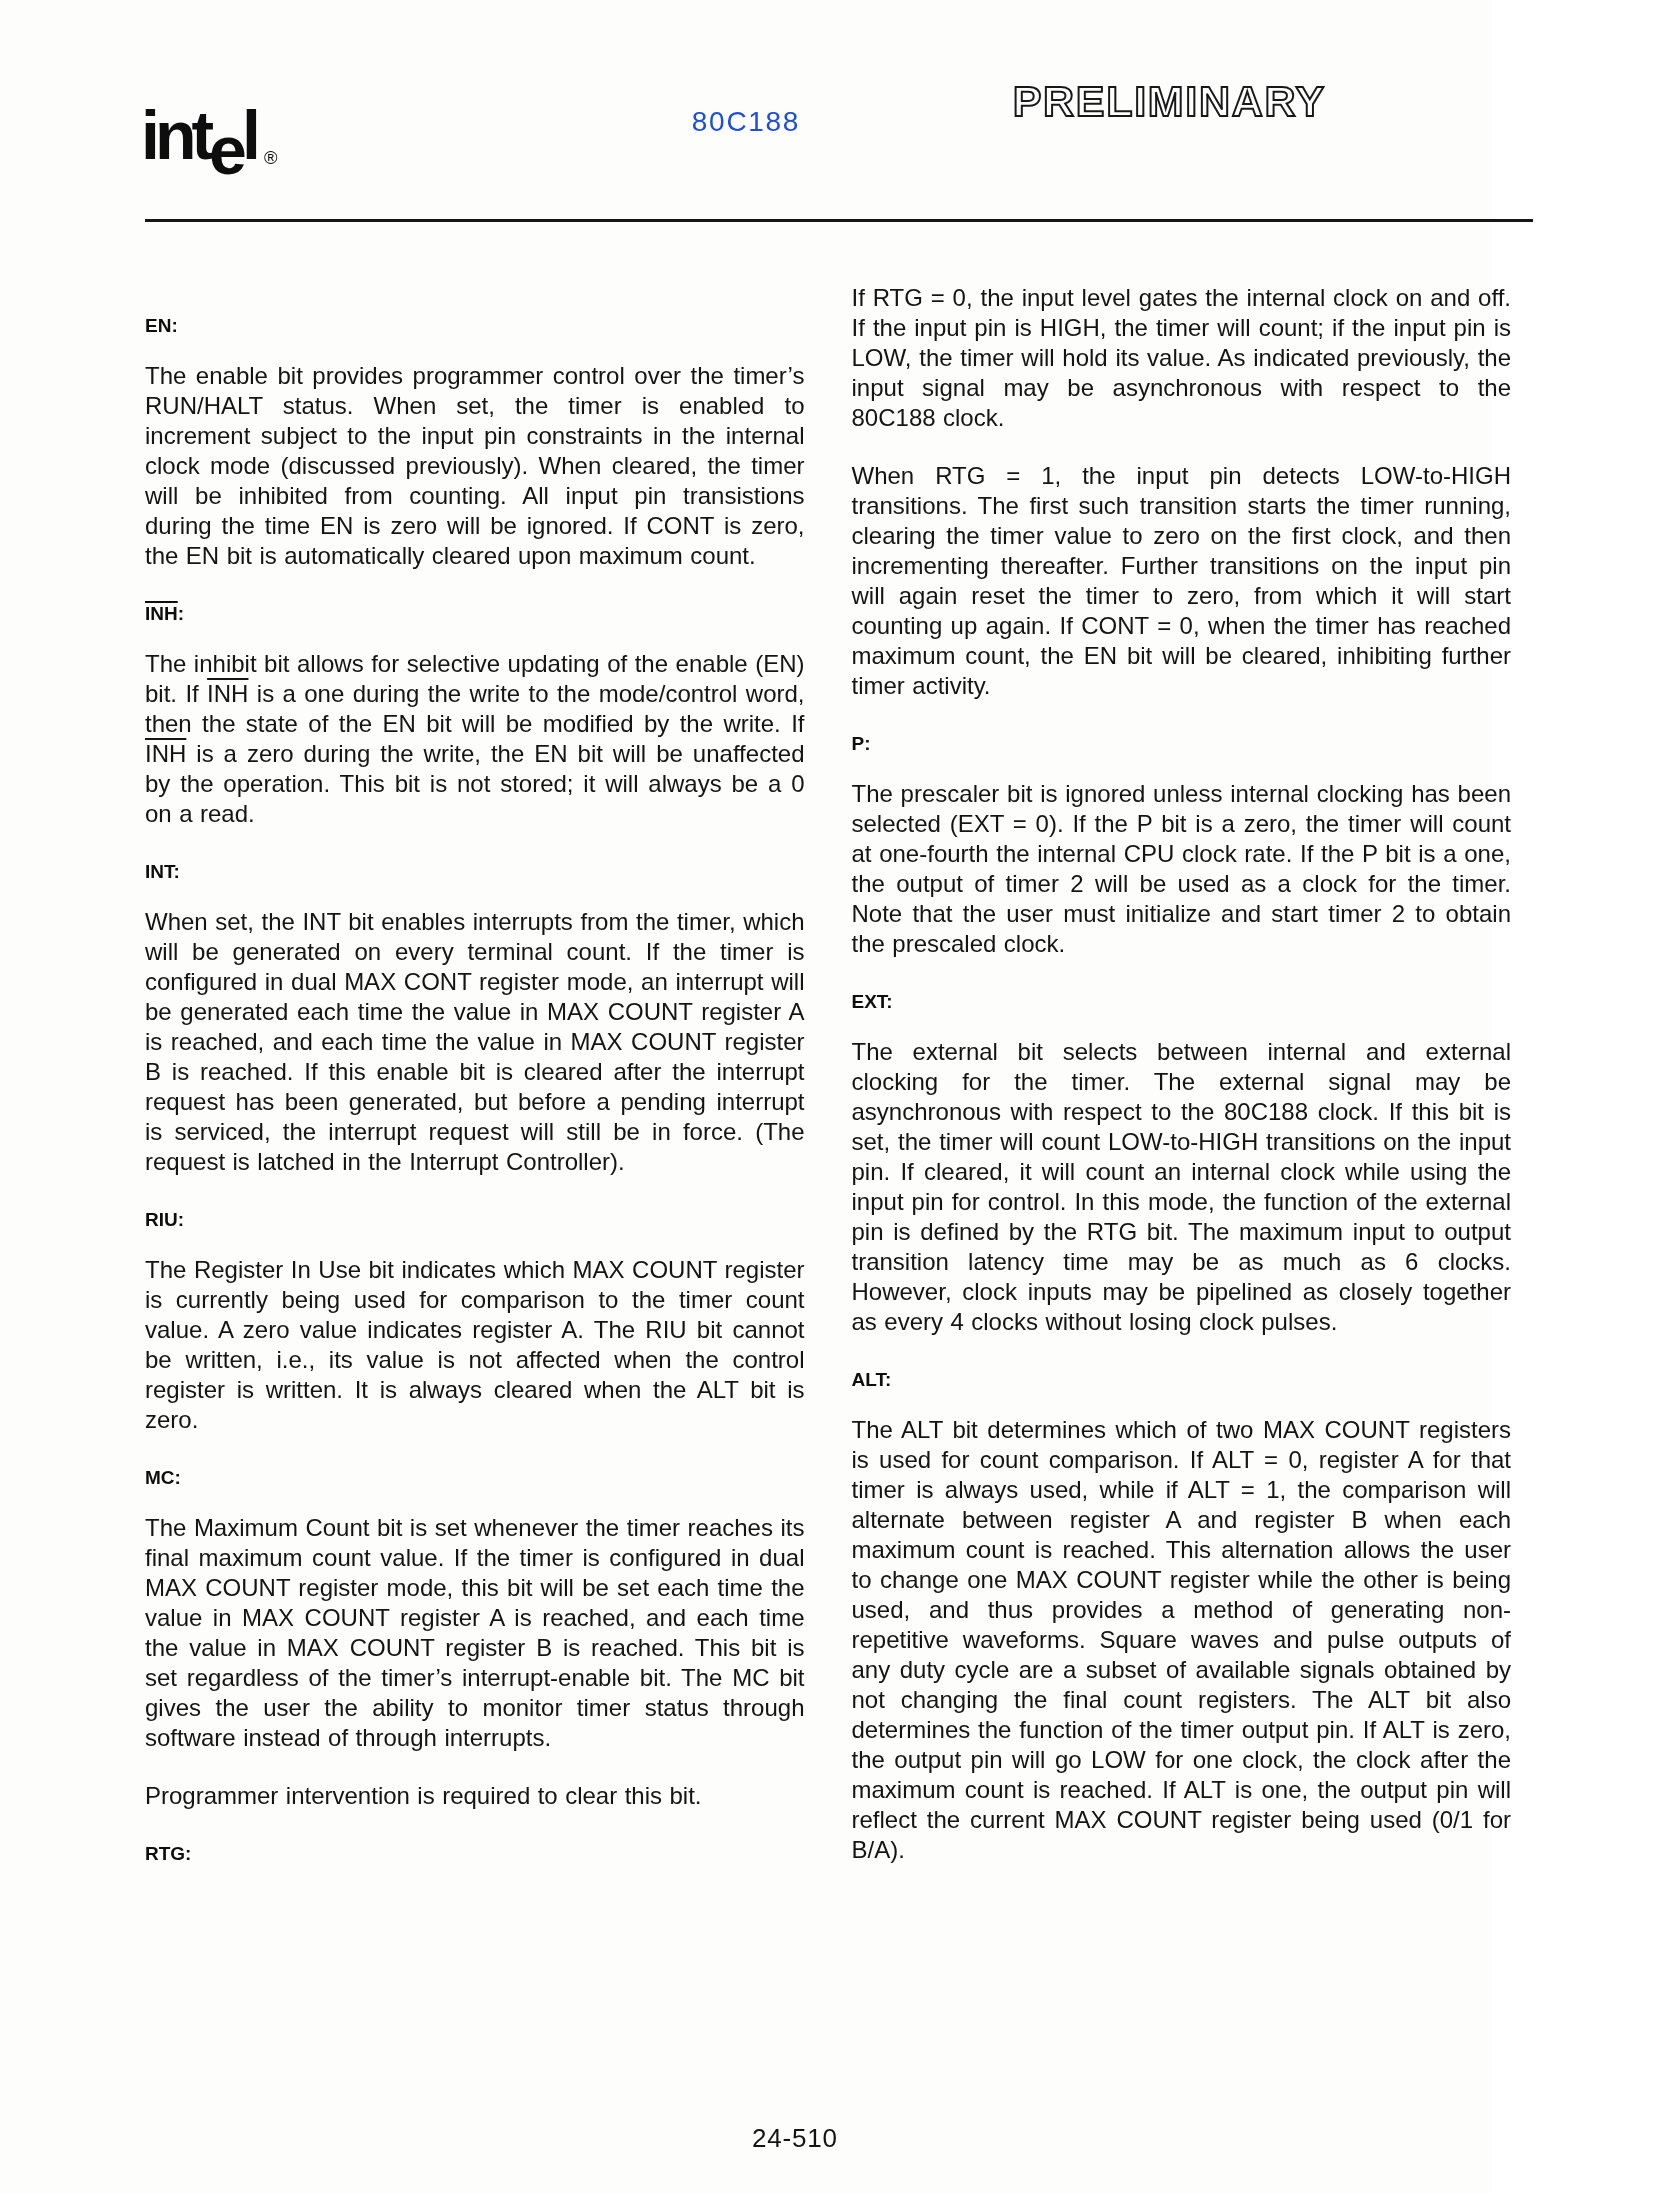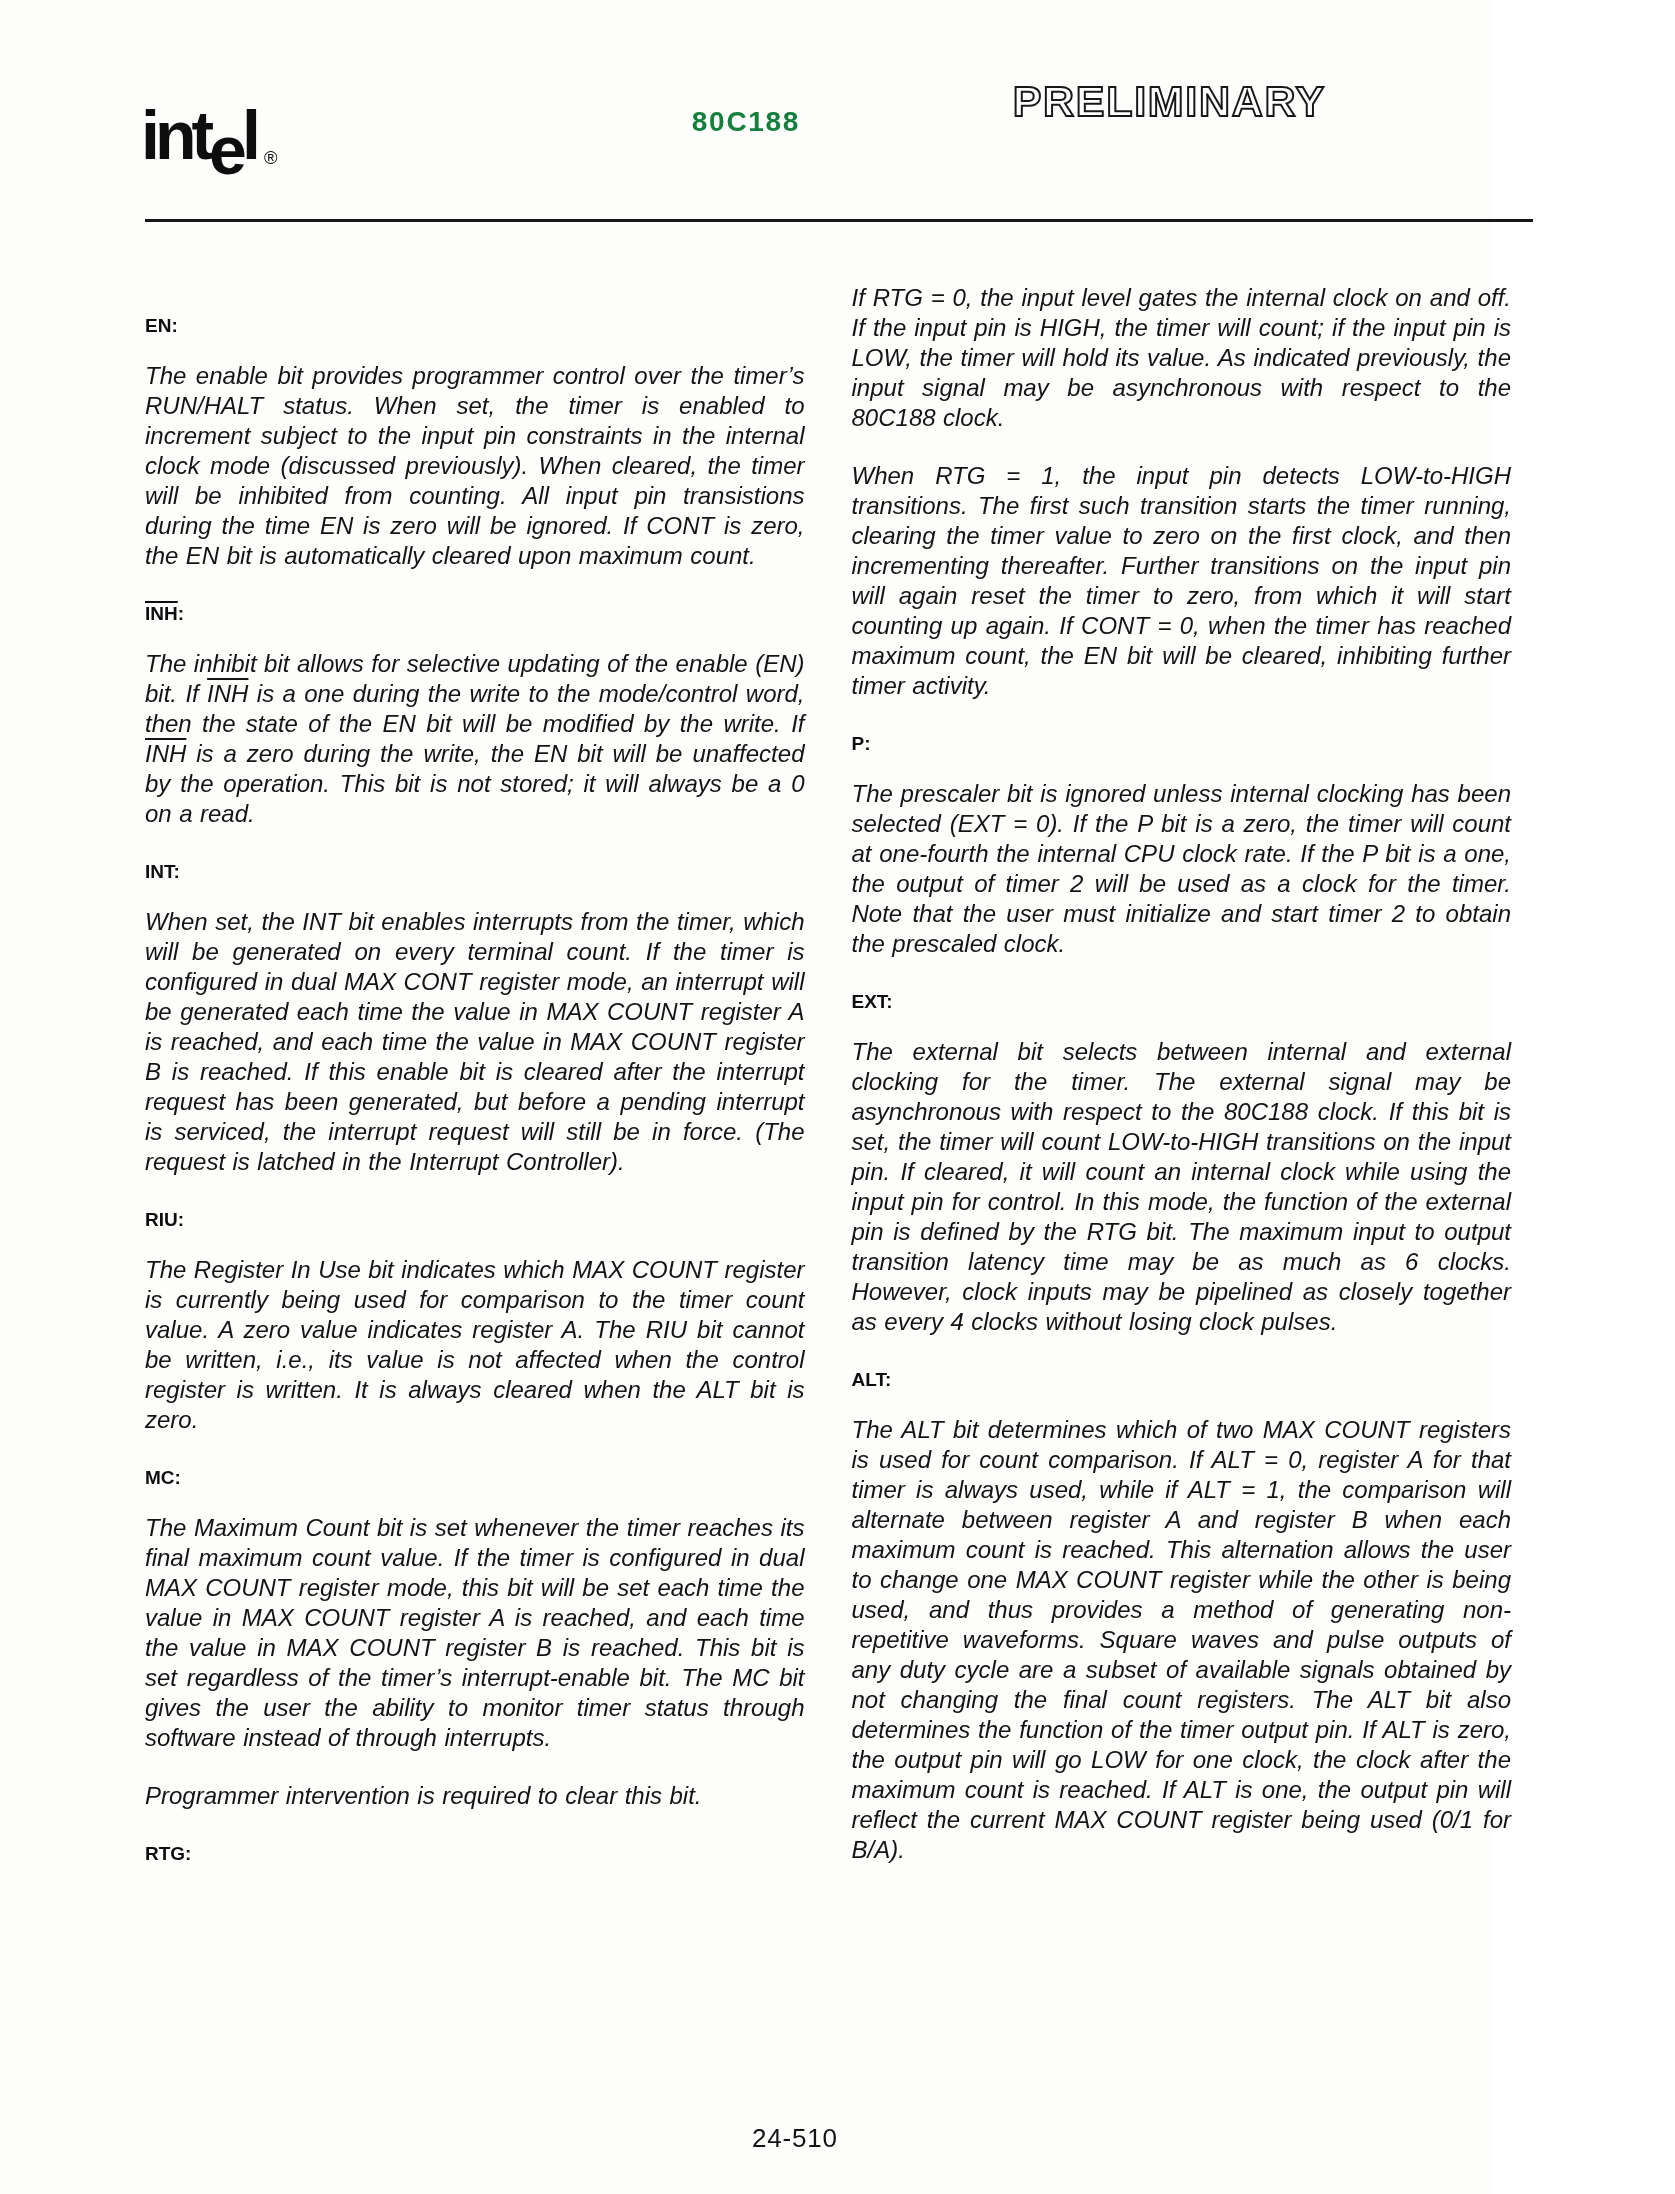--- a/index.html
+++ b/index.html
@@ -23,22 +23,22 @@
     color: #0e0e0e; line-height: 1;
   }
   .logo .drop { display: inline-block; transform: translateY(15px); }
   .logo .reg {
     display: inline-block; font-size: 18.3px; font-weight: normal;
     letter-spacing: 0; transform: translate(8.3px, 5px);
   }
   .partnum {
     position: absolute; left: 0; top: 106px; width: 100%;
     text-align: center;
-    font-size: 28px; font-weight: bold; letter-spacing: 1.7px;
-    color: #15803d;
+    font-size: 28px; font-weight: normal; letter-spacing: 1.7px;
+    color: #1d4ed8;
   }
   .stamp {
     position: absolute; top: 80px; right: 166px;
     font-size: 43px; font-weight: bold; letter-spacing: 1.7px;
     color: #ffffff;
     -webkit-text-stroke: 2px #181818;
     text-shadow: 0 0 0.8px #181818;
     line-height: 1;
     margin-left: 26px;
   }
@@ -59,21 +59,20 @@
     font-size: 19px; line-height: 30px; font-weight: bold;
     margin: 28px 0 20px 0;
     color: #0e0e0e;
   }
   .bodyp {
     font-size: 24px; line-height: 30px;
     text-align: justify;
     margin: 0 0 28px 0;
     color: #141414;
     word-spacing: 0.8px;
-    font-style: italic;
   }
   .col > :first-child { margin-top: 0; }
   .col > :last-child { margin-bottom: 0; }
   .offset-top { margin-top: 16.6px; }
   .ov { text-decoration: overline; text-decoration-thickness: 1.7px; }
 
   
   .footer {
     position: absolute; top: 2123px; left: 752px;
     font-size: 26px; letter-spacing: 0.8px; color: #141414;

